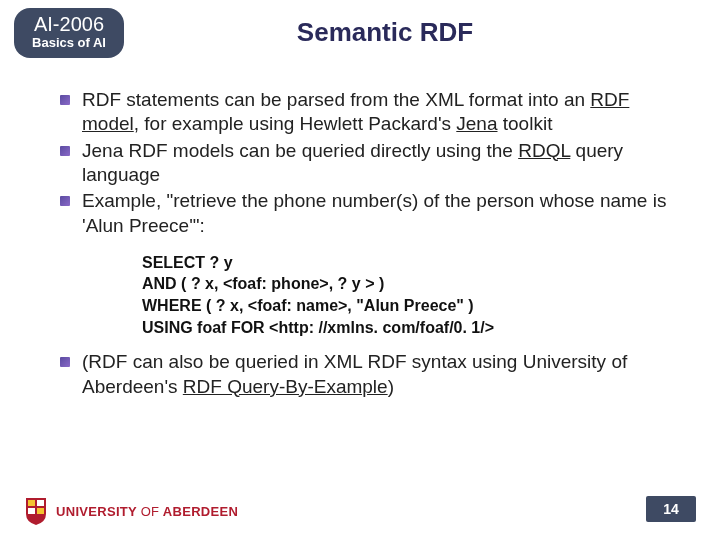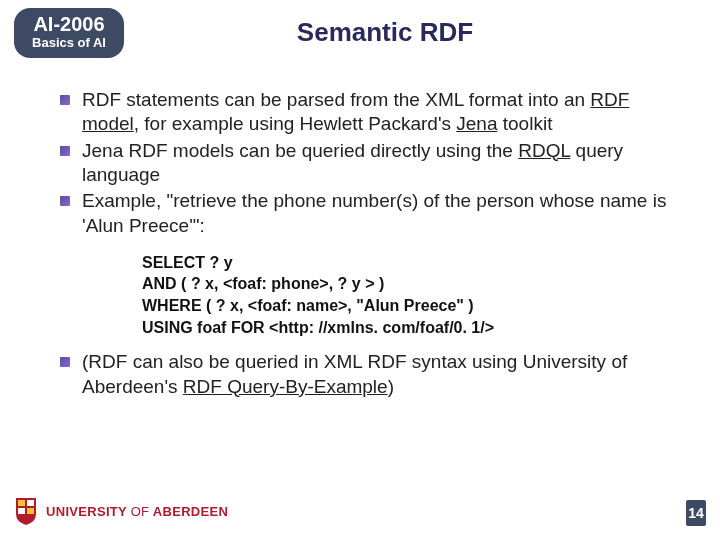--- a/index.html
+++ b/index.html
@@ -19,21 +19,21 @@
   .badge {
     background: #3e4a63;
     color: #ffffff;
     border-radius: 16px;
     padding: 5px 10px 7px 10px;
     text-align: center;
     line-height: 1.15;
     min-width: 110px;
   }
   .badge-title {
-    font-weight: bold;
+    font-weight: normal;
     font-size: 20px;
   }
   .badge-sub {
     font-size: 13px;
     font-weight: bold;
   }
   .slide-title {
     flex: 1;
     text-align: center;
     font-size: 26px;
@@ -73,22 +73,22 @@
     color: #111;
     line-height: 1.35;
     font-family: Verdana, Geneva, sans-serif;
   }
   .footer {
     position: absolute;
     bottom: 14px;
     left: 0;
     right: 0;
     display: flex;
-    align-items: flex-end;
-    padding: 0 14px;
+    align-items: flex-start;
+    padding: 0 24px;
   }
   .uni-logo {
     display: flex;
     align-items: center;
     gap: 8px;
   }
   .shield {
     width: 24px;
     height: 30px;
   }
@@ -104,21 +104,21 @@
     align-items: center;
     gap: 12px;
   }
   .footer-caption {
     font-size: 10px;
     color: #333;
   }
   .page-num {
     background: #3e4a63;
     color: #fff;
-    width: 20px;
+    width: 50px;
     height: 26px;
     border-radius: 2px;
     display: flex;
     align-items: center;
     justify-content: center;
     font-size: 14px;
     font-weight: bold;
   }
 </style>
 </head>

